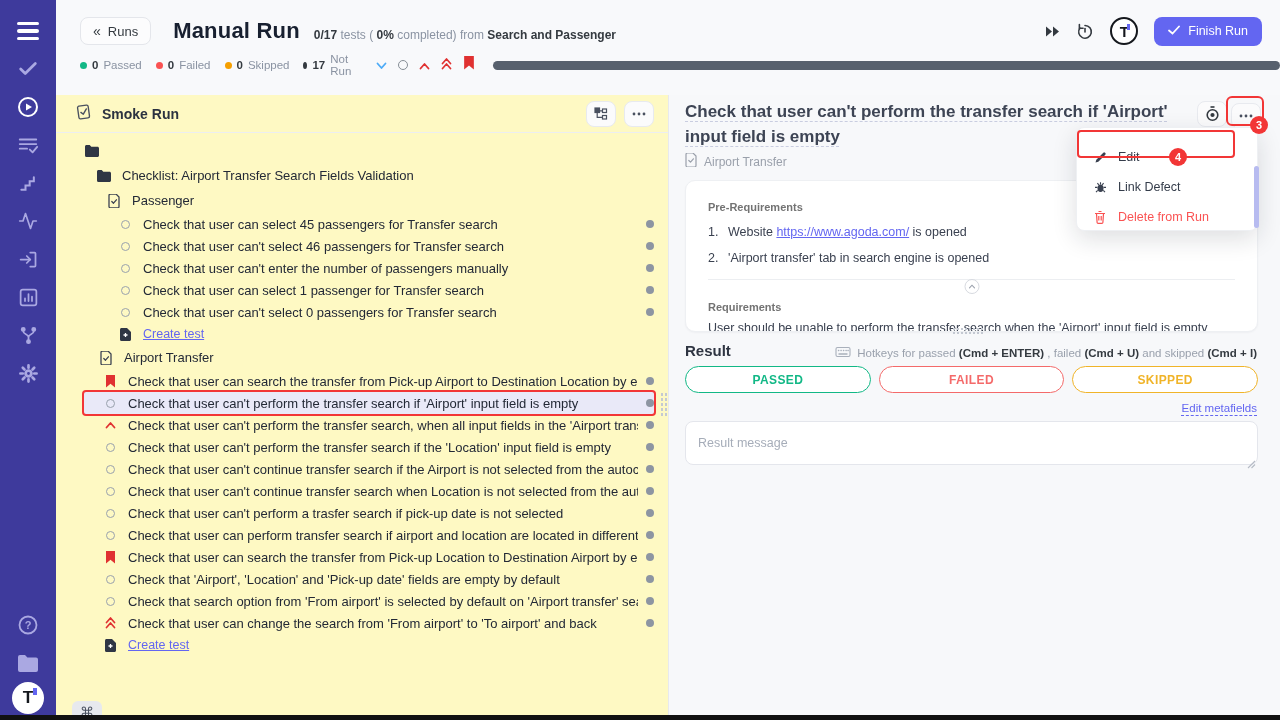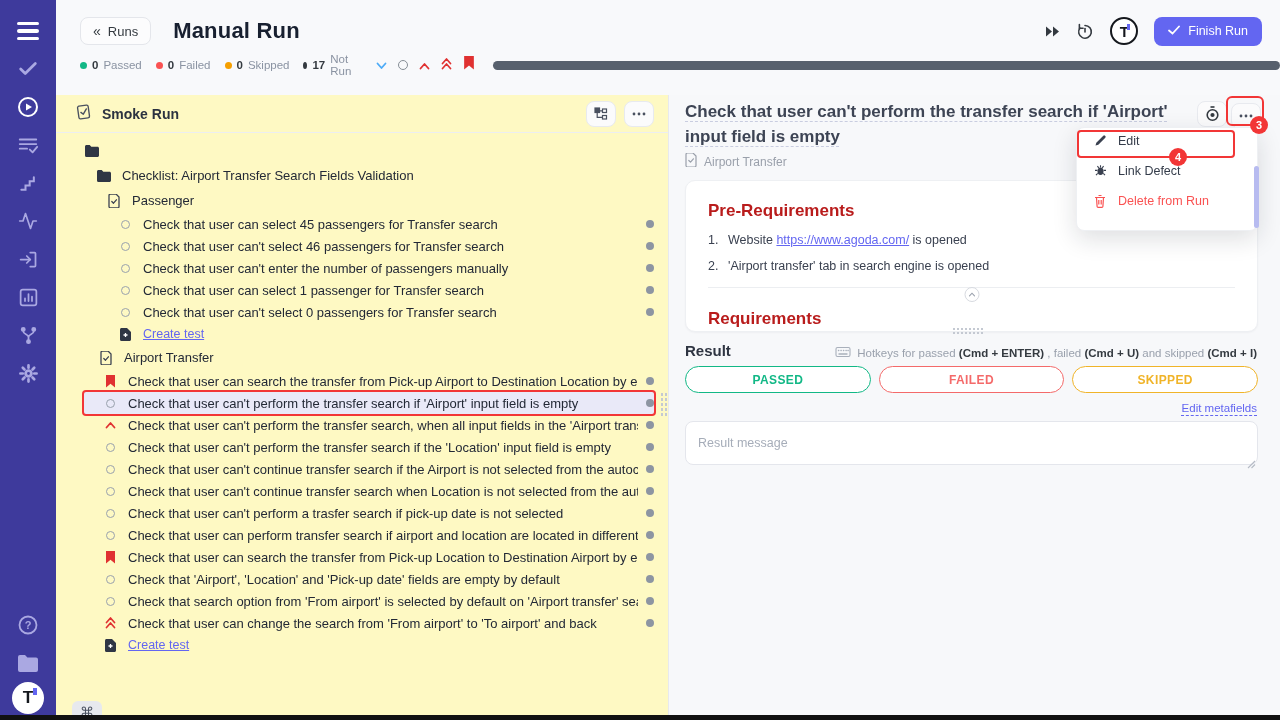--- a/index.html
+++ b/index.html
@@ -76,21 +76,21 @@
   #right { position:absolute; left:670px; top:95px; right:0; bottom:5px; background:#f7f8fa; }
   .d-title { position:absolute; left:15px; top:4px; width:512px; font-size:17px; font-weight:600;
     color:#3d4454; line-height:25px; text-decoration:underline dashed #c9cde0 1px; text-underline-offset:4px; }
   .d-sub { position:absolute; left:15px; top:58px; display:flex; align-items:center; gap:7px;
     font-size:12px; color:#9aa0ab; }
   .d-btn-clock { position:absolute; left:527px; top:6px; }
   .d-btn-dots { position:absolute; left:561px; top:8px; }
   .card { position:absolute; left:15px; top:85px; width:573px; height:152px; background:#fff;
     border:1px solid #eef0f3; border-radius:10px; padding:0 22px; overflow:hidden;
     box-shadow:0 1px 2px rgba(25,30,50,.04); }
-  .card h3 { margin-top:20px; font-size:17px; color:#b91c1c; }
+  .card h3 { margin-top:20px; font-size:11px; color:#737373; }
   .prq-item { display:flex; margin-top:12px; font-size:12.5px; color:#3a4150; }
   .prq-item .num { width:20px; flex:0 0 auto; text-align:left; }
   .link { color:#6366f1; text-decoration:underline; cursor:pointer; }
   .divider-wrap { position:relative; margin-top:14px; height:14px; }
   .divider-wrap hr { border:none; border-top:1px solid #eceef1; margin-top:7px; }
   .toggle-circle { position:absolute; left:50%; top:0; transform:translateX(-50%); width:15px; height:15px;
     background:#fff; border:1px solid #d7dae0; border-radius:50%; display:flex; align-items:center;
     justify-content:center; cursor:pointer; }
   .req-head { margin-top:8px !important; }
   .clipped { margin-top:8px; font-size:12.5px; color:#3a4150; white-space:nowrap; overflow:hidden; }
@@ -112,21 +112,21 @@
     text-decoration:underline dashed; text-underline-offset:3px; cursor:pointer; }
   .res-msg { position:absolute; left:15px; top:326px; width:573px; height:44px; background:#fff;
     border:1px solid #e4e6ec; border-radius:8px; padding:14px 12px; font-size:12.5px;
     font-family:"Liberation Sans", sans-serif; color:#3a4150; resize:none; outline:none; }
   .res-msg::placeholder { color:#a6adb9; }
   .resize-corner { position:absolute; left:576px; top:360px; width:10px; height:10px; pointer-events:none; }
 
   
   .menu { position:absolute; left:406px; top:32px; width:182px; background:#fff; border:1px solid #eef0f3;
     border-radius:8px; box-shadow:0 8px 24px rgba(20,25,45,.14); padding:6px 0; z-index:40; }
-  .menu-item { height:30px; display:flex; align-items:flex-start; gap:11px; padding-left:16px;
+  .menu-item { height:30px; display:flex; align-items:flex-end; gap:11px; padding-left:16px;
     font-size:12.5px; color:#343c4a; cursor:pointer; }
   .menu-item.danger { color:#fa5252; }
   .mi-icon { width:14px; display:flex; justify-content:center; }
 
   
   .ann { position:absolute; border:2px solid #f23636; border-radius:6px; pointer-events:none; z-index:50; }
   .badge { position:absolute; width:18px; height:18px; border-radius:50%; background:#f23636; color:#fff;
     font-size:11px; font-weight:700; display:flex; align-items:center; justify-content:center; z-index:51; }
 
   
@@ -217,20 +217,27 @@
   <div class="sb-logo">T<i></i></div>
 </nav>
 
 <header id="topbar">
   <div class="tb-row1">
     <button class="btn-back">
       <span class="chev">«</span>
       <span>Runs</span>
     </button>
     <div class="page-title">Manual Run</div>
+    <div class="run-stats">
+      <b>0/17</b>
+      <span>tests (</span>
+      <b>0%</b>
+      <span>completed) from</span>
+      <b>Search and Passenger</b>
+    </div>
     <div class="tb-right">
       <span class="tb-icon">
           <svg width="15" height="13" viewBox="0 0 15 13">
             <path d="M1 1.5v10L7 6.5z" fill="#343a40"></path>
             <path d="M8 1.5v10l6-5z" fill="#343a40"></path>
           </svg>
         </span>
       <span class="tb-icon">
           <svg width="18" height="18" viewBox="0 0 17 17" fill="none" stroke="#343a40" stroke-width="1.5" stroke-linecap="round">
             <path d="M8.5 3.3a6 6 0 1 1-4.8 2.4"></path>

